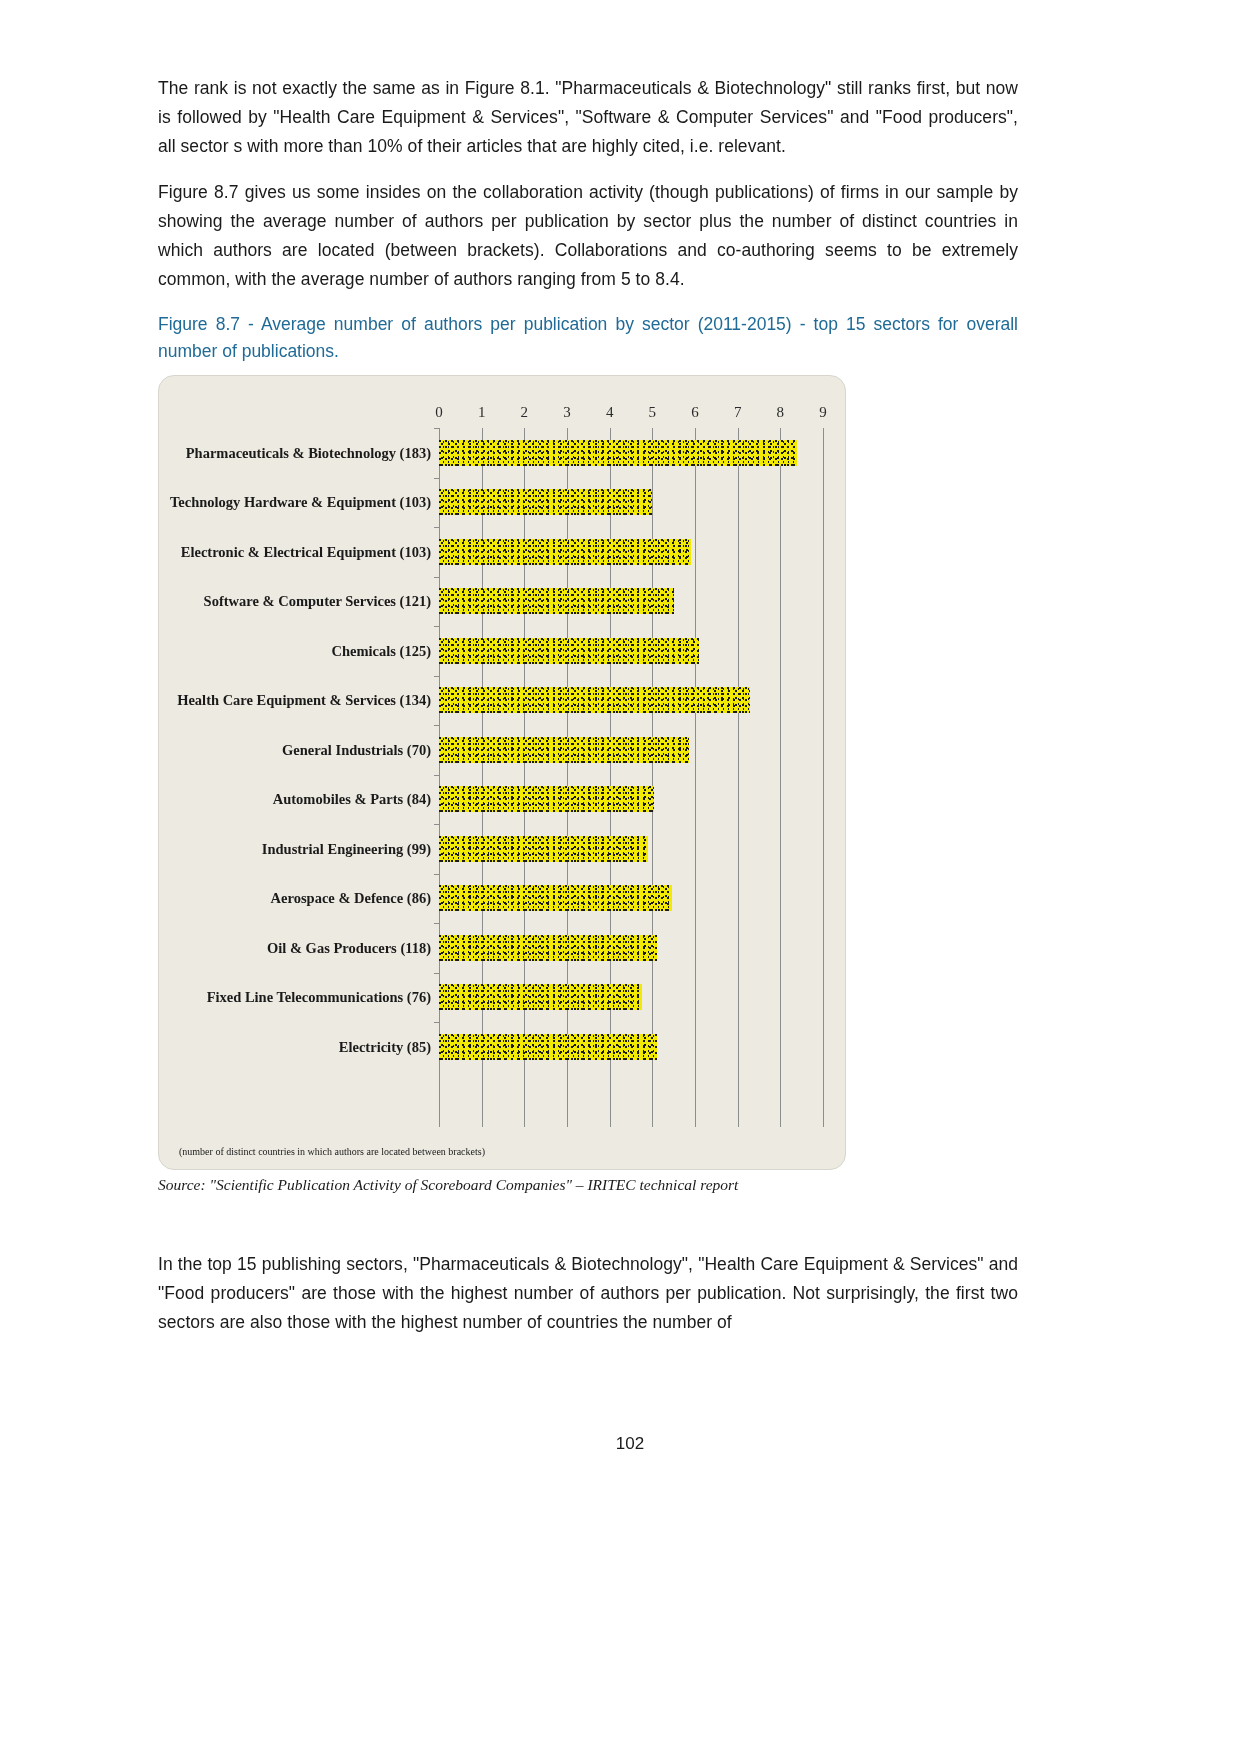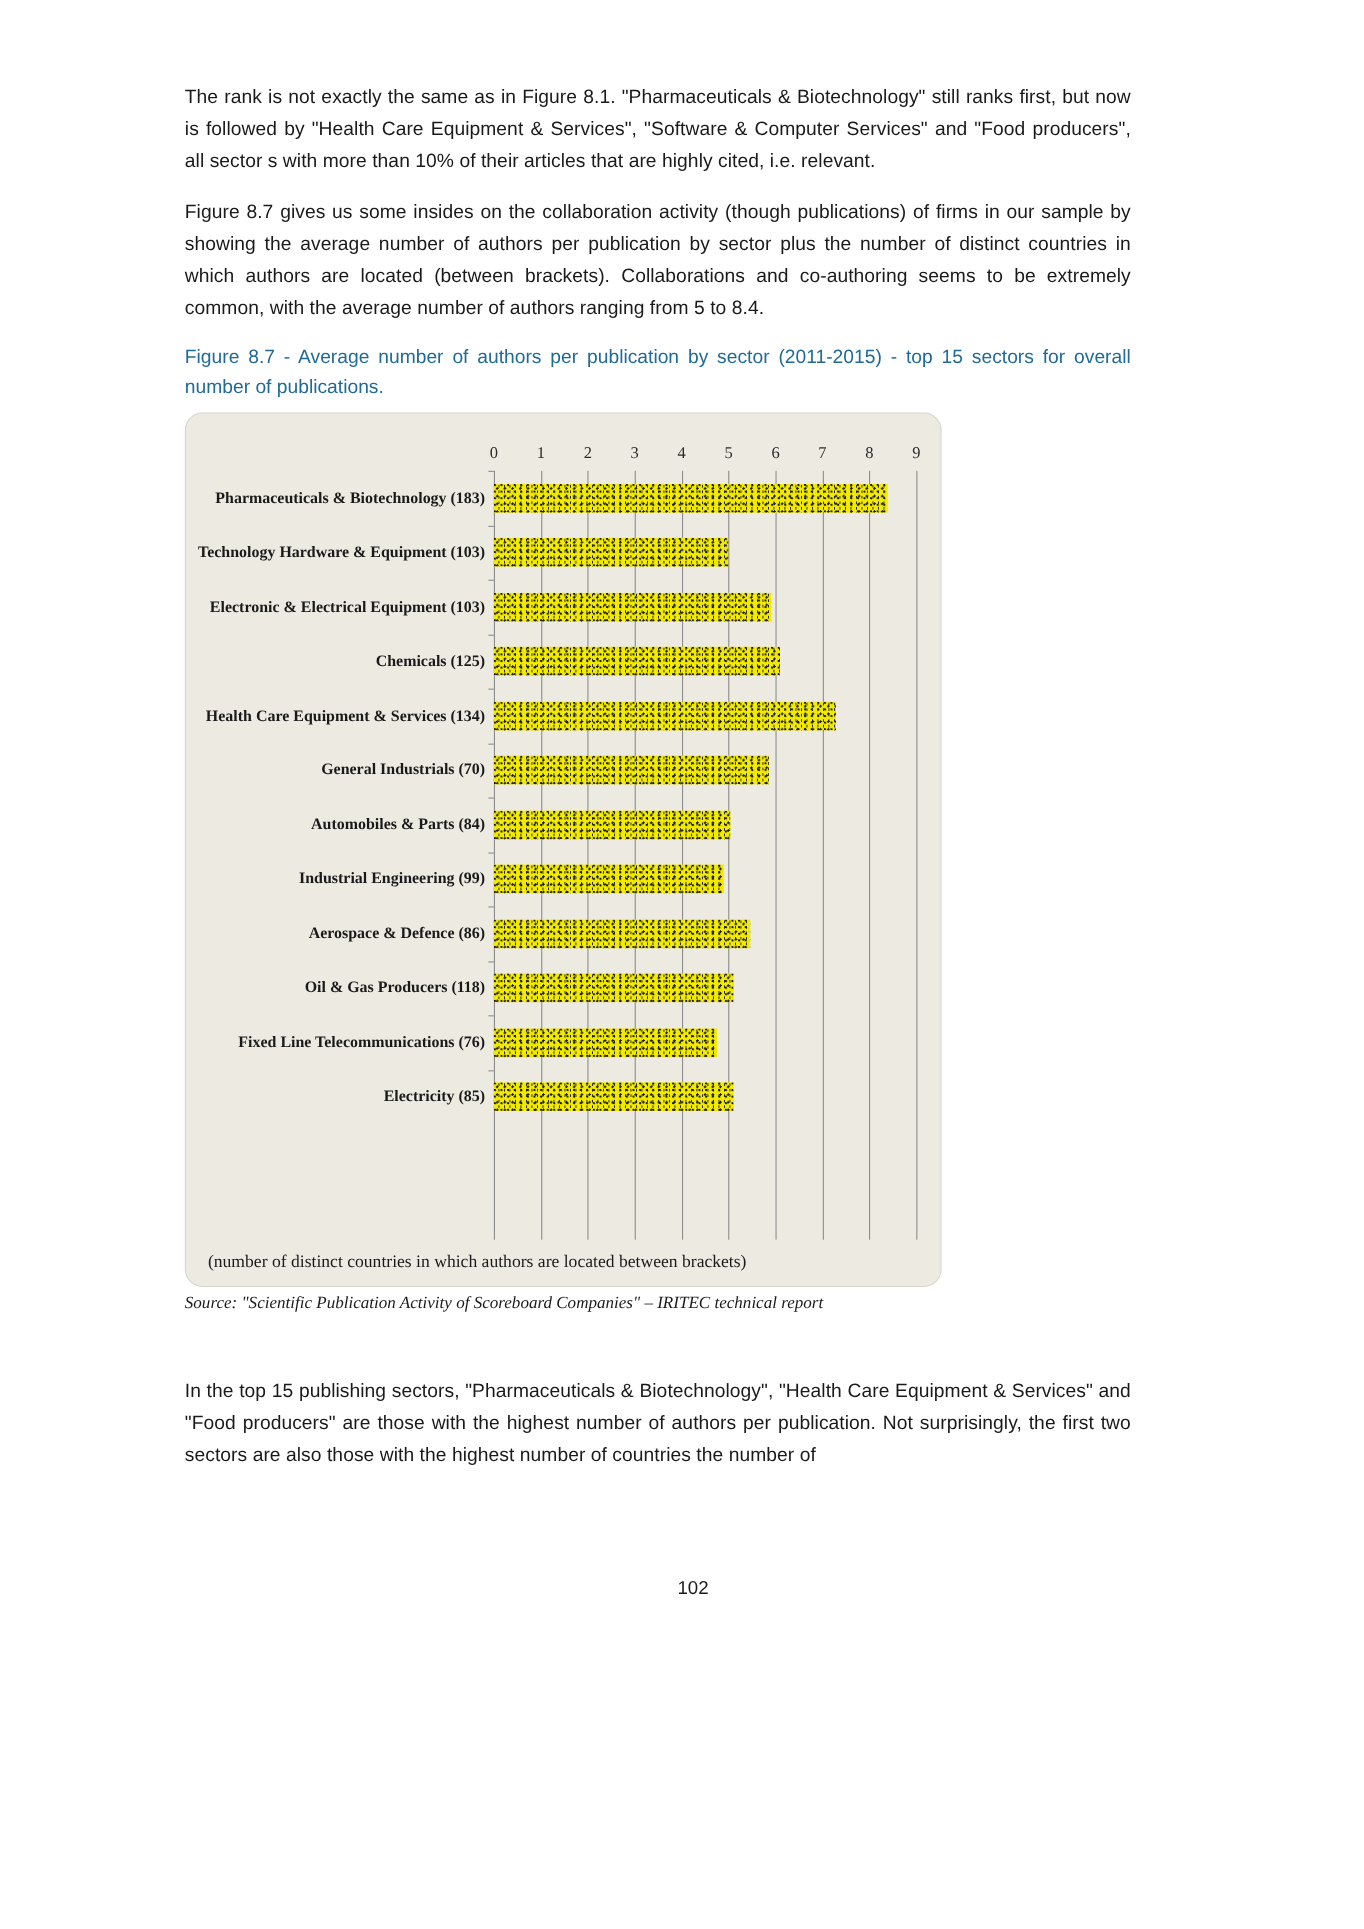--- a/index.html
+++ b/index.html
@@ -6,21 +6,21 @@
   body {
     width:1240px; height:1754px;
     background:#ffffff;
     font-family:"Liberation Sans", sans-serif;
     color:#000000;
     position:relative;
     overflow:hidden;
   }
   .page {
     position:absolute;
-    left:140px; top:0; width:860px; height:1242px;padding-left:28px;
+    left:130px; top:0; width:860px; height:1242px;padding-left:28px;
   }
   p.body-text {
     font-size:17.5px;
     line-height:29px;
     text-align:justify;
     margin:0 0 17px 0;
     color:#1a1a1a;
     letter-spacing:0.05px;
   }
   .fig-caption {
@@ -111,21 +111,21 @@
     width:5px;
     height:1px;
     background:#8d8d8d;
     top:0;
   }
   .chart-footnote {
     position:absolute;
     left:20px;
     bottom:12px;
     font-family:"Liberation Serif", serif;
-    font-size:16px;
+    font-size:10px;
     color:#1a1a1a;
   }
   .source-note {
     font-family:"Liberation Serif", serif;
     font-style:italic;
     font-size:15.5px;
     color:#1a1a1a;
     margin-top:6px;
   }
   .bottom-block { margin-top:56px; }
@@ -188,20 +188,25 @@
             <div class="cat-label">Technology Hardware &amp; Equipment (103)</div>
             <div class="bar" style="width: 55.5556%;"></div>
           </div>
           <div class="row">
             <div class="tickmark"></div>
             <div class="cat-label">Electronic &amp; Electrical Equipment (103)</div>
             <div class="bar" style="width: 65.5556%;"></div>
           </div>
           <div class="row">
             <div class="tickmark"></div>
+            <div class="cat-label">Software &amp; Computer Services (121)</div>
+            <div class="bar" style="width: 61.1111%;"></div>
+          </div>
+          <div class="row">
+            <div class="tickmark"></div>
             <div class="cat-label">Chemicals (125)</div>
             <div class="bar" style="width: 67.7778%;"></div>
           </div>
           <div class="row">
             <div class="tickmark"></div>
             <div class="cat-label">Health Care Equipment &amp; Services (134)</div>
             <div class="bar" style="width: 81.1111%;"></div>
           </div>
           <div class="row">
             <div class="tickmark"></div>

